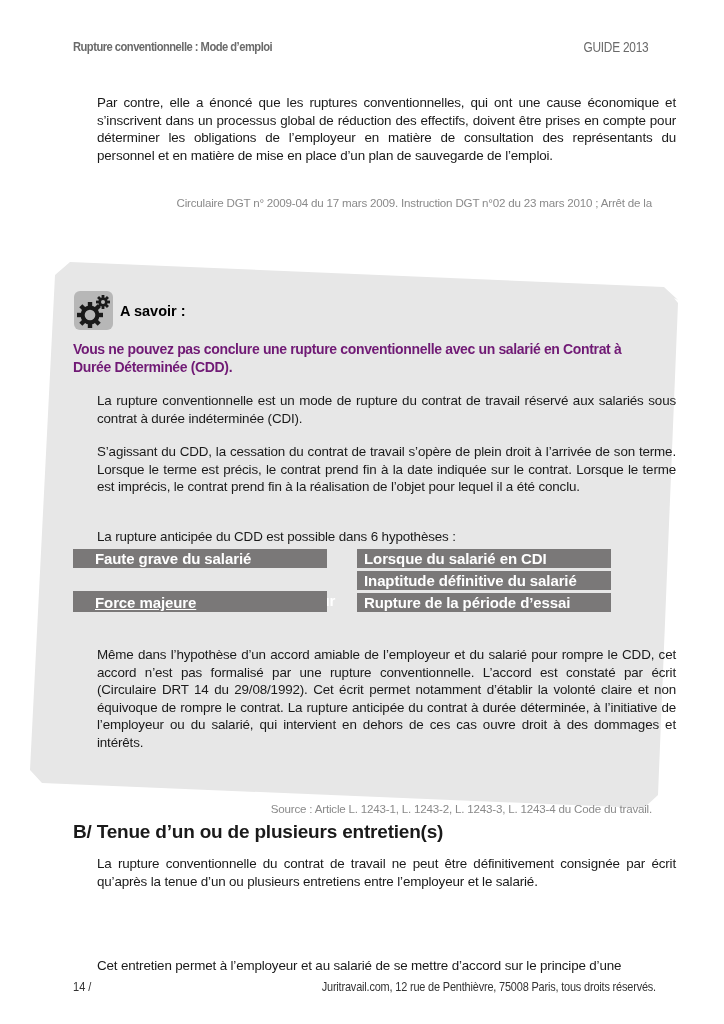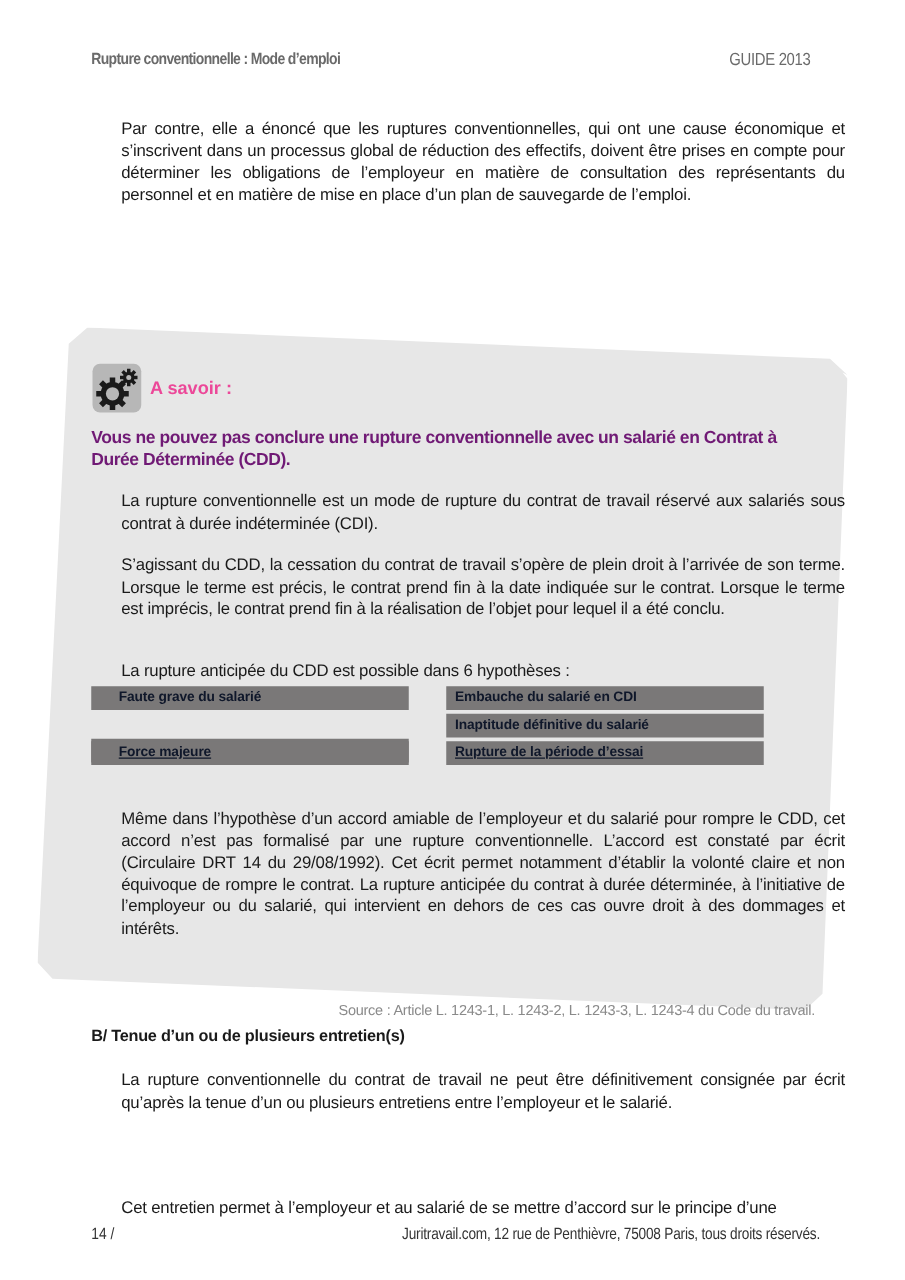--- a/index.html
+++ b/index.html
@@ -17,47 +17,48 @@
   .para p { margin: 0; }
   .cite { right: 72px; width: 580px; text-align: right; font-size: 11.6px; line-height: 18px; color: #8a8a8a;
           letter-spacing: -0.2px; }
 
   .callout-bg { left: 0; top: 0; width: 724px; height: 1024px; background: #e7e7e7;
     clip-path: polygon(70px 262px, 664px 287px, 678px 300px, 674px 298px, 678px 303px,
                        658px 795px, 644px 808px, 42px 783px, 30px 770px, 55px 275px); }
 
   .icon-box { left: 74px; top: 291px; width: 39px; height: 39px; background: #b7b7b7; border-radius: 6px; }
   .icon-box svg { position: absolute; left: 0; top: 0; }
-  .asavoir { left: 120px; top: 303px; font-size: 14.5px; font-weight: bold; color: #ec4899; }
+  .asavoir { left: 120px; top: 303px; font-size: 14.5px; font-weight: bold; color: #000000; }
 
   .lead { left: 73px; top: 340px; width: 582px; font-size: 14px; line-height: 18px; font-weight: bold;
           letter-spacing: -0.35px; color: #701a75; }
 
-  .bar { height: 19px; background: #7a7878; color: #0f172a; font-weight: bold; font-size: 11px;
+  .bar { height: 19px; background: #7a7878; color: #ffffff; font-weight: bold; font-size: 15px;
          line-height: 19px; box-sizing: border-box; letter-spacing: -0.1px; white-space: nowrap; }
   .bar.left { left: 73px; width: 254px; padding-left: 22px; }
   .bar.right { left: 357px; width: 254px; padding-left: 7px; }
 
-  .section-title { left: 73px; top: 821px; font-size: 13px; font-weight: bold; color: #1a1a1a; letter-spacing: -0.2px; }
+  .section-title { left: 73px; top: 821px; font-size: 19px; font-weight: bold; color: #1a1a1a; letter-spacing: -0.2px; }
 
   .footer-left { left: 73px; top: 979px; font-size: 13px; color: #333; transform: scaleX(0.85); transform-origin: left top; }
   .footer-right { right: 68px; top: 979px; font-size: 13px; color: #333; letter-spacing: -0.2px;
                   transform: scaleX(0.84); transform-origin: right top; white-space: nowrap; }
   b.strong { font-weight: normal; }
 </style>
 </head>
 <body>
 
 <div class="abs header-left">Rupture conventionnelle : Mode d’emploi</div>
 <div class="abs header-right">GUIDE 2013</div>
 
 <div class="abs para" style="top:94px;">
   <p>Par contre, elle a énoncé que les ruptures conventionnelles, qui ont une cause économique et s’inscrivent dans un processus global de réduction des effectifs, doivent être prises en compte pour déterminer les obligations de l’employeur en matière de consultation des représentants du personnel et en matière de mise en place d’un plan de sauvegarde de l’emploi.</p>
 </div>
 <div class="abs cite" style="top:194px;">
+  <div>Circulaire DGT n° 2009-04 du 17 mars 2009. Instruction DGT n°02 du 23 mars 2010 ; Arrêt de la</div>
 </div>
 
 <div class="abs callout-bg"></div>
 
 <div class="abs icon-box">
   <svg width="39" height="39" viewBox="0 0 39 39">
     <g fill="#1a1a1a">
 
       <g transform="translate(16,24)">
         <circle r="9.5"></circle>
@@ -103,23 +104,23 @@
 <div class="abs para" style="top:443px;">
   <p>S’agissant du CDD, la cessation du contrat de travail s’opère de plein droit à l’arrivée de son terme. Lorsque le terme est précis, le contrat prend fin à la date indiquée sur le contrat. Lorsque le terme est imprécis, le contrat prend fin à la réalisation de l’objet pour lequel il a été conclu.</p>
 </div>
 <div class="abs para" style="top:528px;">
   <p>La rupture anticipée du CDD est possible dans 6 hypothèses :</p>
 </div>
 
 <div class="abs bar left" style="top:549px;">Faute grave du salarié</div>
 <div class="abs bar left" style="top:591px;">Accord amiable salarié/employeur</div>
 <div class="abs bar left" style="top:593px;text-decoration:underline;">Force majeure</div>
-<div class="abs bar right" style="top:549px;">Embauche du salarié en CDI</div>
+<div class="abs bar right" style="top:549px;">Lorsque du salarié en CDI</div>
 <div class="abs bar right" style="top:571px;">Inaptitude définitive du salarié</div>
-<div class="abs bar right" style="top:593px;text-decoration:underline;">Rupture de la période d’essai</div>
+<div class="abs bar right" style="top:593px;">Rupture de la période d’essai</div>
 
 <div class="abs para" style="top:646px;">
   <p>Même dans l’hypothèse d’un accord amiable de l’employeur et du salarié pour rompre le CDD, cet accord n’est pas formalisé par une rupture conventionnelle. L’accord est constaté par écrit (Circulaire DRT 14 du 29/08/1992). Cet écrit permet notamment d’établir la volonté claire et non équivoque de rompre le contrat. La rupture anticipée du contrat à durée déterminée, à l’initiative de l’employeur ou du salarié, qui intervient en dehors de ces cas ouvre droit à des dommages et intérêts.</p>
 </div>
 
 <div class="abs cite" style="top:800px; right:72px;text-align:right;">Source : Article L. 1243-1, L. 1243-2, L. 1243-3, L. 1243-4 du Code du travail.</div>
 
 <div class="abs section-title">B/ Tenue d’un ou de plusieurs entretien(s)</div>
 
 <div class="abs para" style="top:855px;">

